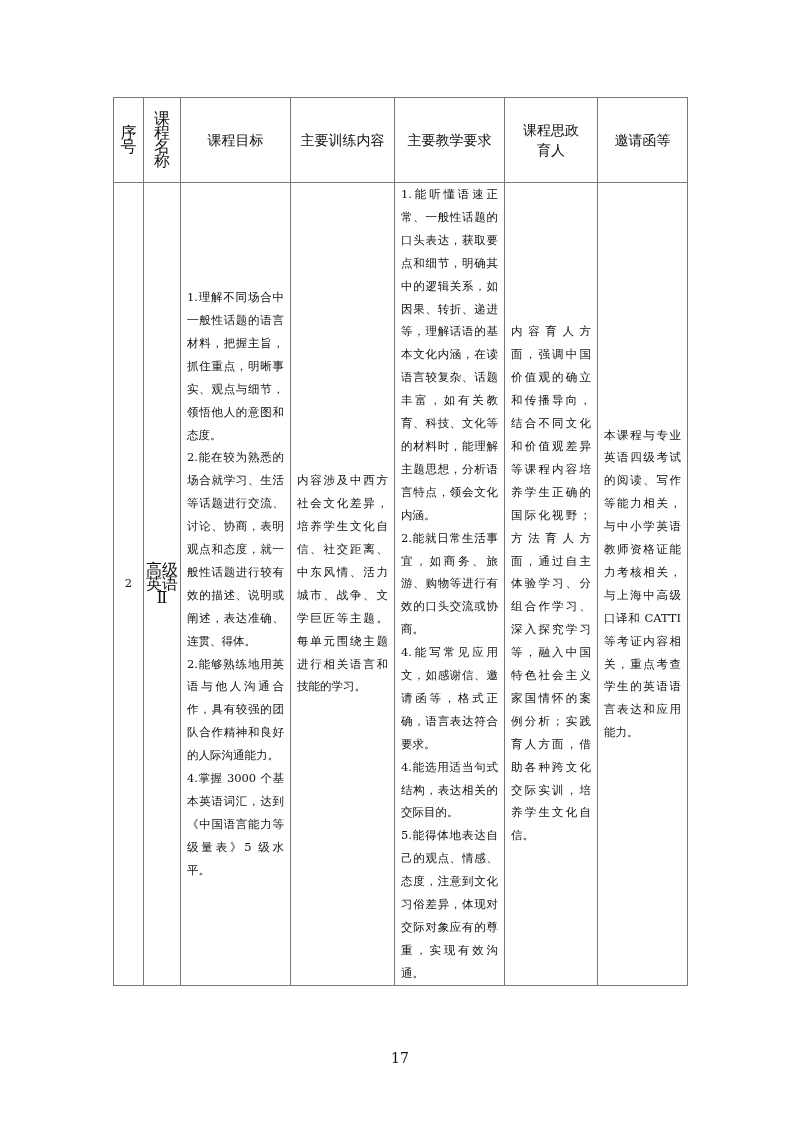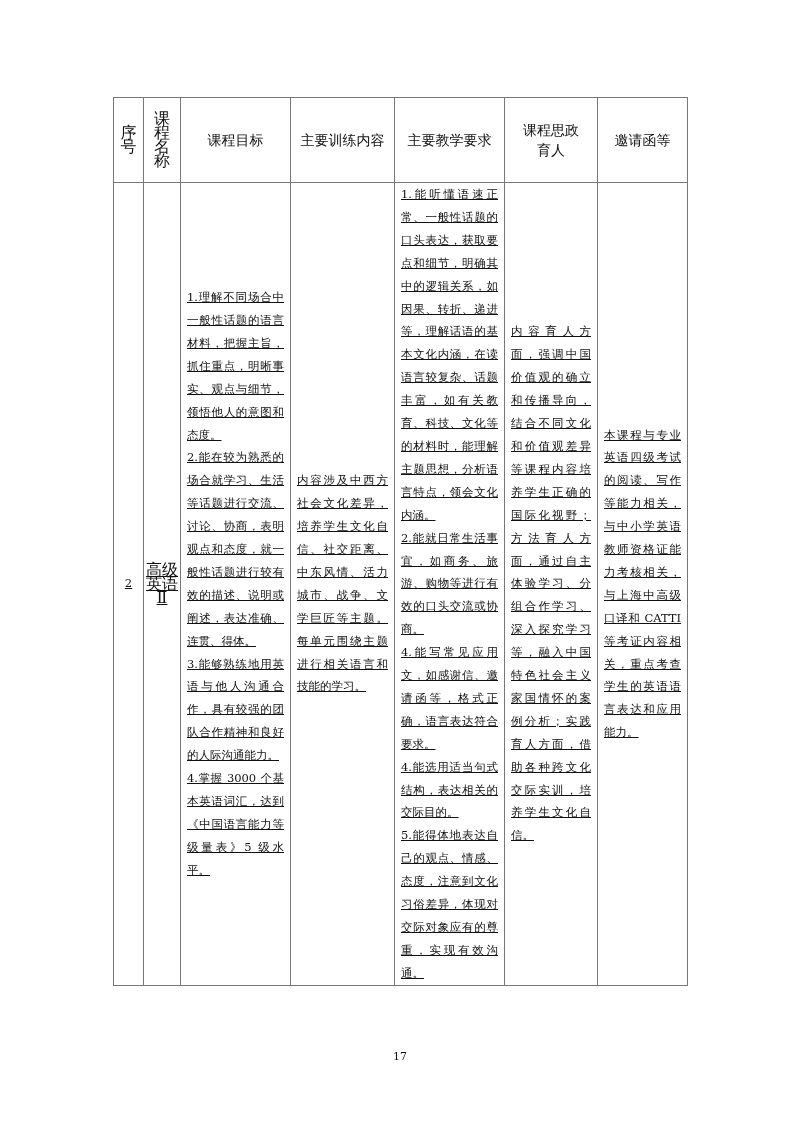--- a/index.html
+++ b/index.html
@@ -1,27 +1,27 @@
 <!DOCTYPE html>
 <html><head>
 <meta charset="utf-8">
 <style>
   html, body { margin:0; padding:0; background:#ffffff; }
   body { width:800px; height:1131px; position:relative; font-family:"DejaVu Serif","Liberation Serif",serif; color:#111; }
   .page { position:absolute; left:0; top:0; width:800px; height:1131px; background:#fff; }
   table.course { position:absolute; left:113px; top:97px; border-collapse:collapse; table-layout:fixed; width:574px; }
   table.course td, table.course th { border:1px solid #777; padding:0; vertical-align:middle; }
   th { font-weight:normal; font-size:14px; text-align:center; height:84px; line-height:20px; }
-  td.body { height:731px; font-size:11.5px; line-height:22.9px;text-decoration:underline; }
+  td.body { height:731px; font-size:11.5px; line-height:22.9px; }
   .cell { padding:0 6px; text-align:justify; word-break:break-all; }
   .cell p { margin:0; }
   .center { text-align:center; }
   .vert { width:1em; margin:0 auto; line-height:14px; font-size:16px; text-align:center; }
   .top { vertical-align:top !important; }
-  .pagenum { position:absolute; left:0; width:800px; top:1050px; text-align:center; font-size:11px; }
+  .pagenum { position:absolute; left:0; width:800px; top:1050px; text-align:center; font-size:14px; }
 </style>
 </head>
 <body>
 
 <div class="page">
   <table class="course">
     <colgroup>
       <col style="width:30px">
       <col style="width:37px">
       <col style="width:110px">
@@ -48,21 +48,21 @@
     </tr>
     <tr>
       <td class="body center"><span>2</span></td>
       <td class="body">
             <div class="vert" style="width:2.2em">高级英语Ⅱ</div>
           </td>
       <td class="body">
         <div class="cell">
           <p>1.理解不同场合中一般性话题的语言材料，把握主旨，抓住重点，明晰事实、观点与细节，领悟他人的意图和态度。</p>
           <p>2.能在较为熟悉的场合就学习、生活等话题进行交流、讨论、协商，表明观点和态度，就一般性话题进行较有效的描述、说明或阐述，表达准确、连贯、得体。</p>
-          <p>3.能够熟练地用英语与他人沟通合作，具有较强的团队合作精神和良好的人际沟通能力。</p>
+          <p>2.能够熟练地用英语与他人沟通合作，具有较强的团队合作精神和良好的人际沟通能力。</p>
           <p>4.掌握 3000 个基本英语词汇，达到《中国语言能力等级量表》5 级水平。</p>
         </div>
       </td>
       <td class="body">
         <div class="cell">
               <p>内容涉及中西方社会文化差异，培养学生文化自信、社交距离、中东风情、活力城市、战争、文学巨匠等主题。每单元围绕主题进行相关语言和技能的学习。</p>
             </div>
       </td>
       <td class="body top">
         <div class="cell">

